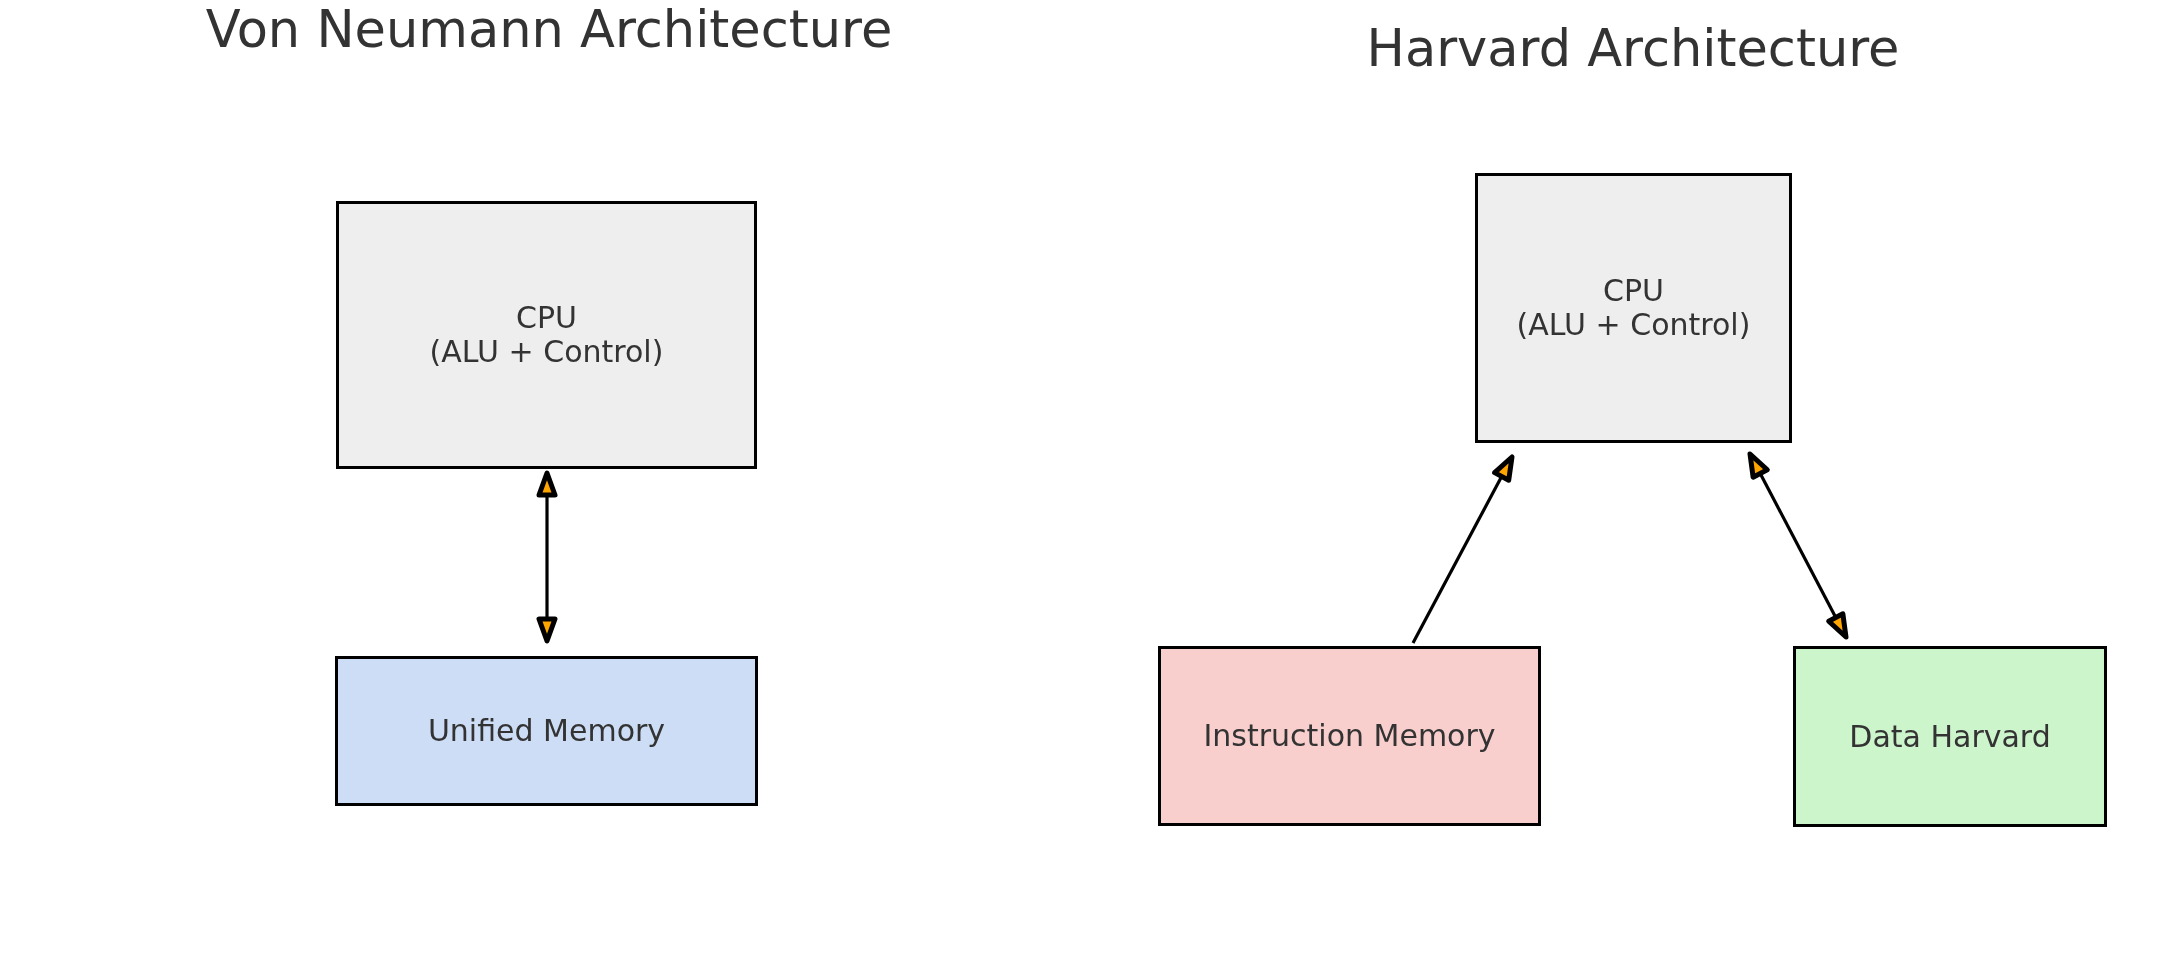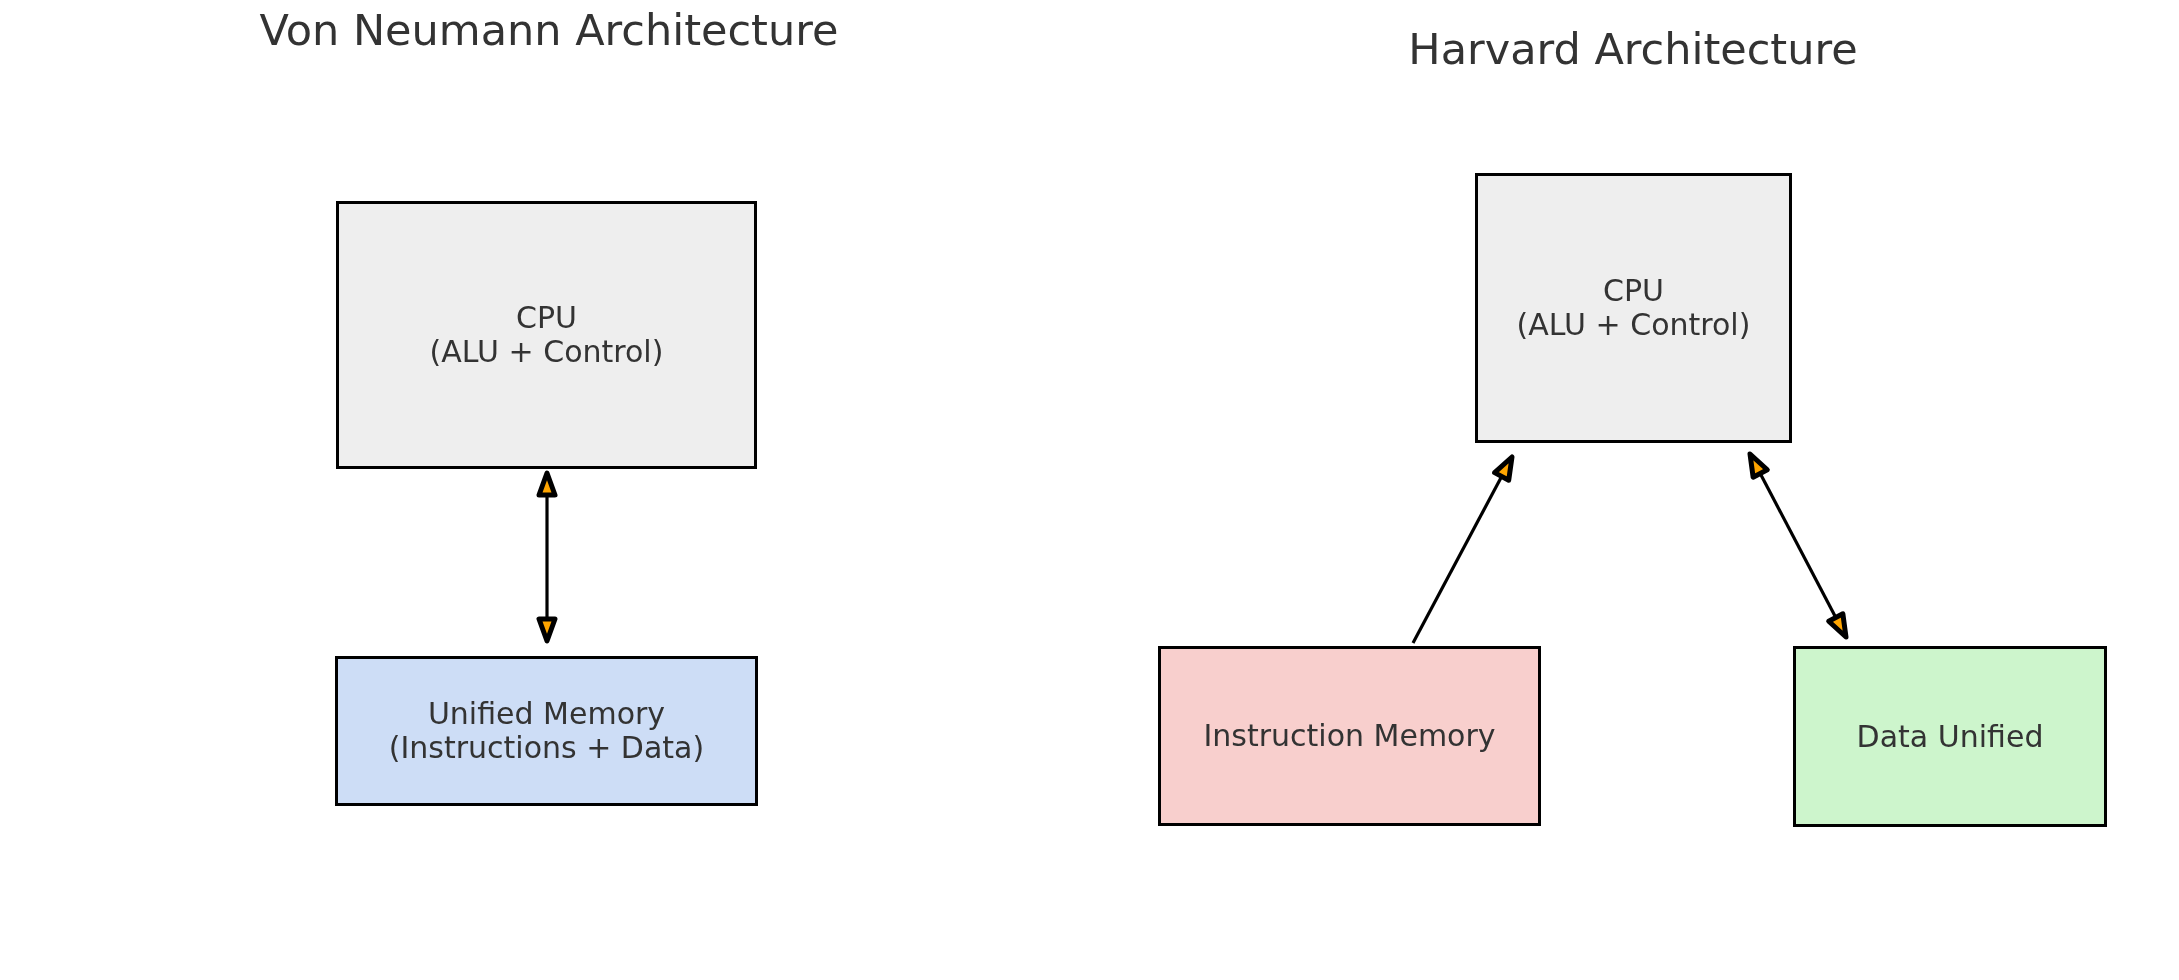--- a/index.html
+++ b/index.html
@@ -12,21 +12,21 @@
     width: 2179px;
     height: 980px;
     background: #ffffff;
     font-family: "DejaVu Sans", "Liberation Sans", sans-serif;
     overflow: hidden;
   }
   .diagram-title {
     position: absolute;
     top: 8px;
     transform: translateX(-50%);
-    font-size: 43px;
+    font-size: 51px;
     line-height: 44px;
     color: #333333;
     white-space: nowrap;
   }
   .title-von { left: 549px; }
   .title-harvard { left: 1633px; margin-top: 19px; }
 
   .node {
     position: absolute;
     box-sizing: border-box;
@@ -81,29 +81,28 @@
     <line x1="1750" y1="454" x2="1846" y2="637" marker-start="url(#ah)" marker-end="url(#ah)"></line>
   </svg>
 
   <div class="node von-cpu" style="background-color: rgb(238, 238, 238);">
     <div class="nl">CPU</div>
     <div class="nl">(ALU + Control)</div>
   </div>
 
   <div class="node unified-memory" style="background-color: rgb(205, 221, 246);">
     <div class="nl">Unified Memory</div>
-    <div class="nl">(Instructions + Data)</div>
   </div>
 
   <div class="node harvard-cpu" style="background-color: rgb(238, 238, 238);">
     <div class="nl">CPU</div>
     <div class="nl">(ALU + Control)</div>
   </div>
 
   <div class="node instruction-memory" style="background-color: rgb(248, 207, 205);">
     <div class="nl">Instruction Memory</div>
   </div>
 
   <div class="node data-memory" style="background-color: rgb(205, 245, 204);">
-    <div class="nl">Data Unified</div>
+    <div class="nl">Data Harvard</div>
   </div>
 
 </div>
 
 </body></html>

